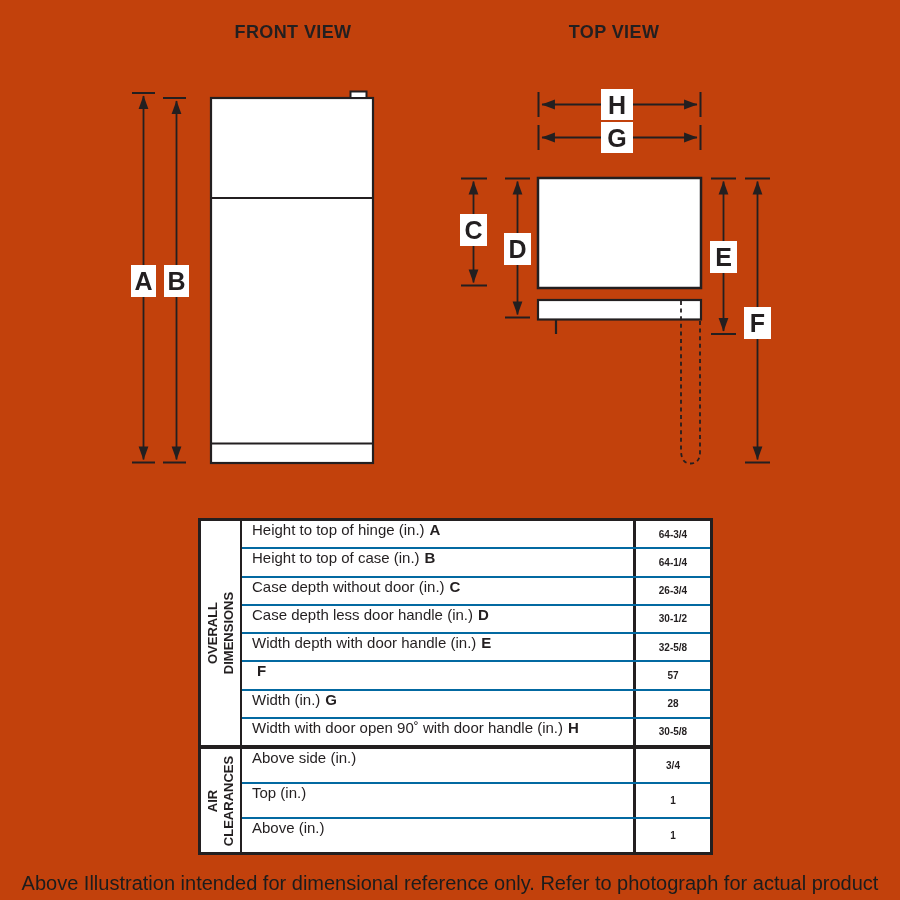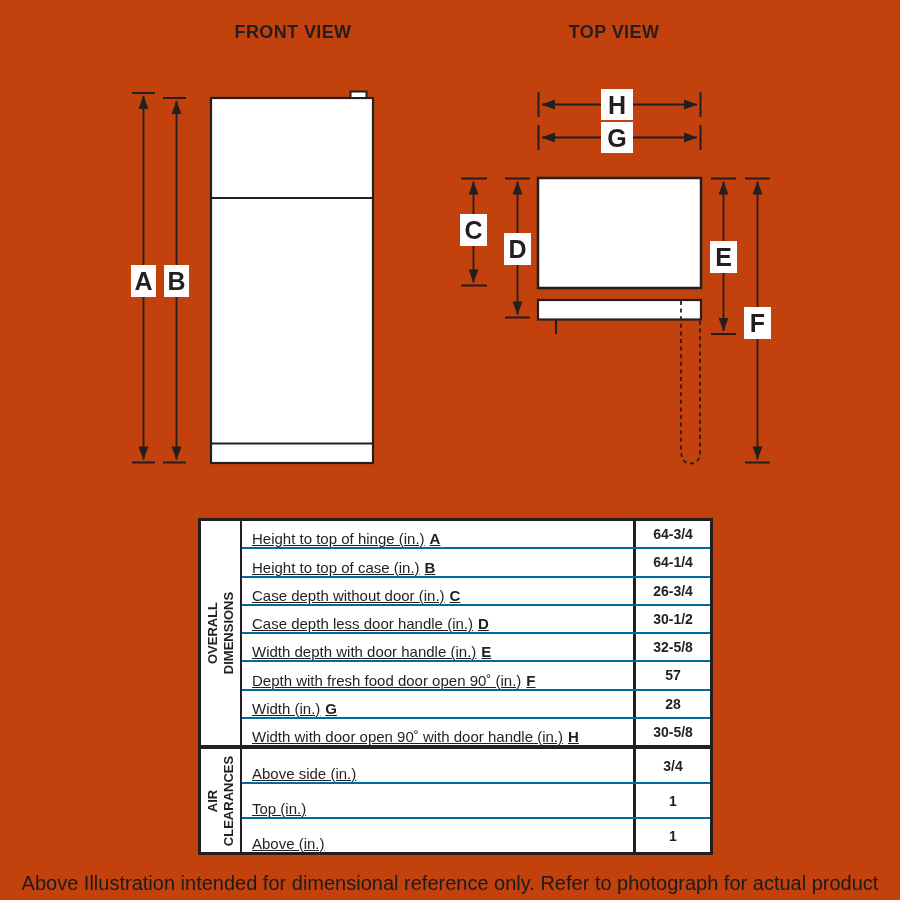--- a/index.html
+++ b/index.html
@@ -26,28 +26,28 @@
   }
   .vhead-inner{
     position:absolute;top:50%;left:50%;
     transform:translate(-50%,-50%) rotate(-90deg);
     font-weight:bold;font-size:13px;line-height:1.2;text-align:center;white-space:nowrap;
   }
   .rows{flex:1;display:flex;flex-direction:column;}
   .spec-row{flex:1;display:flex;align-items:stretch;}
   .spec-row + .spec-row{border-top:2px solid #0369a1;}
   .spec-label{
-    flex:1;display:flex;align-items:flex-end;padding-left:10px;
-    font-size:15px;white-space:nowrap;overflow:hidden;text-decoration:underline;
+    flex:1;display:flex;align-items:flex-start;padding-left:10px;
+    font-size:15px;white-space:nowrap;overflow:hidden;
   }
   .spec-label .letter{font-weight:bold;margin-left:5px;}
   .spec-value{
     width:77px;flex:none;box-sizing:border-box;border-left:3px solid #231f20;
     display:flex;align-items:center;justify-content:center;
-    font-size:14px;font-weight:bold;
+    font-size:10px;font-weight:bold;
   }
   .footnote{
     position:absolute;left:0;top:872px;width:900px;text-align:center;
     font-size:20px;color:#1c1c1c;
   }
 </style>
 </head>
 <body>
 
 <div class="page">
@@ -188,21 +188,20 @@
         </div>
         <div class="spec-row">
           <div class="spec-label">
               <span>Width depth with door handle (in.)</span>
               <span class="letter">E</span>
             </div>
           <div class="spec-value">32-5/8</div>
         </div>
         <div class="spec-row">
           <div class="spec-label">
-              <span>Depth with fresh food door open 90˚ (in.)</span>
               <span class="letter">F</span>
             </div>
           <div class="spec-value">57</div>
         </div>
         <div class="spec-row">
           <div class="spec-label">
               <span>Width (in.)</span>
               <span class="letter">G</span>
             </div>
           <div class="spec-value">28</div>

